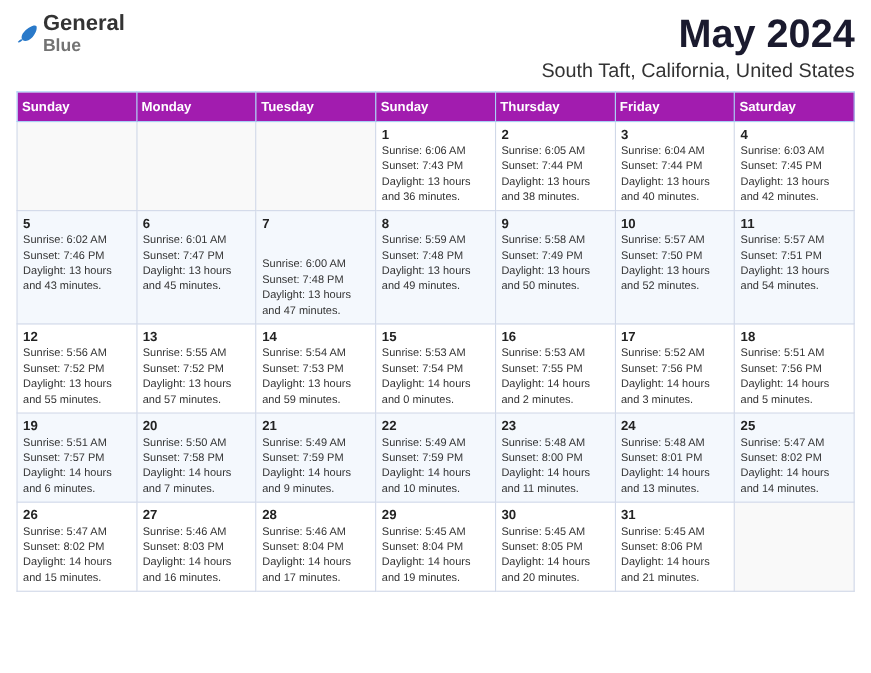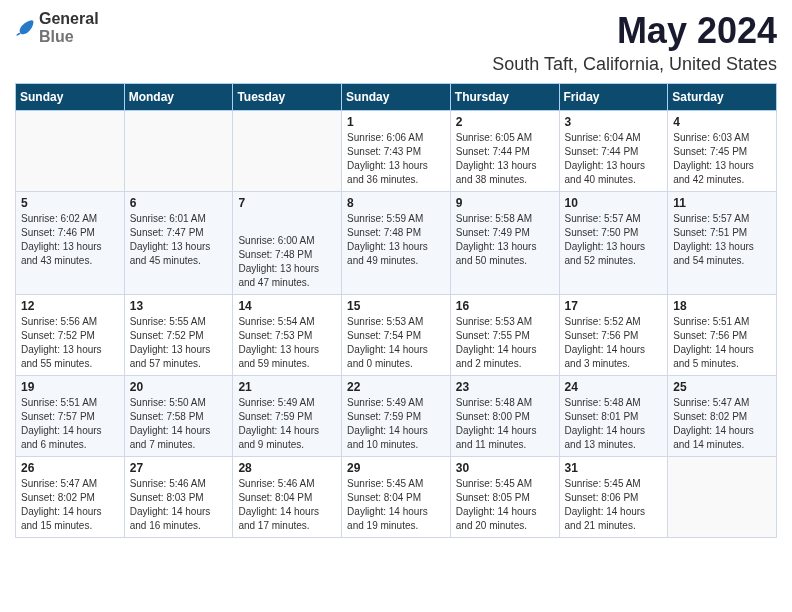--- a/index.html
+++ b/index.html
@@ -38,21 +38,21 @@
       font-size: 18px;
       color: #333;
       margin-top: 2px;
     }
     table {
       width: 100%;
       border-collapse: collapse;
       font-size: 11px;
     }
     thead tr th {
-      background-color: #0c4a6e;
+      background-color: #a21caf;
       color: #fff;
       padding: 6px 4px;
       text-align: left;
       font-size: 12px;
       font-weight: bold;
       border: 1px solid #aad0f5;
     }
     tbody tr td {
       border: 1px solid #d0d8e8;
       vertical-align: top;
@@ -82,21 +82,21 @@
 </head>
 <body>
 
 <div class="header-area">
   <div class="logo">
     <svg class="logo-bird" viewBox="0 0 24 20" xmlns="http://www.w3.org/2000/svg">
       <path d="M20 2 C18 0, 12 3, 8 7 C5 10, 4 14, 6 16 C8 18, 12 17, 15 14 C18 11, 21 6, 20 2Z" fill="#2979c9"></path>
       <path d="M6 16 C4 18, 2 19, 1 18 C3 16, 5 14, 6 16Z" fill="#2979c9"></path>
     </svg>
     <div>
-      <span style="font-size:16px;font-weight:bold;color:#333;">General</span><br>
+      <span style="font-size:20px;font-weight:bold;color:#333;">General</span><br>
       <span style="font-size:16px;font-weight:bold;color:#737373;">Blue</span>
     </div>
   </div>
   <div class="title-area">
     <div class="main-title">May 2024</div>
     <div class="subtitle">South Taft, California, United States</div>
   </div>
 </div>
 
 <table>

